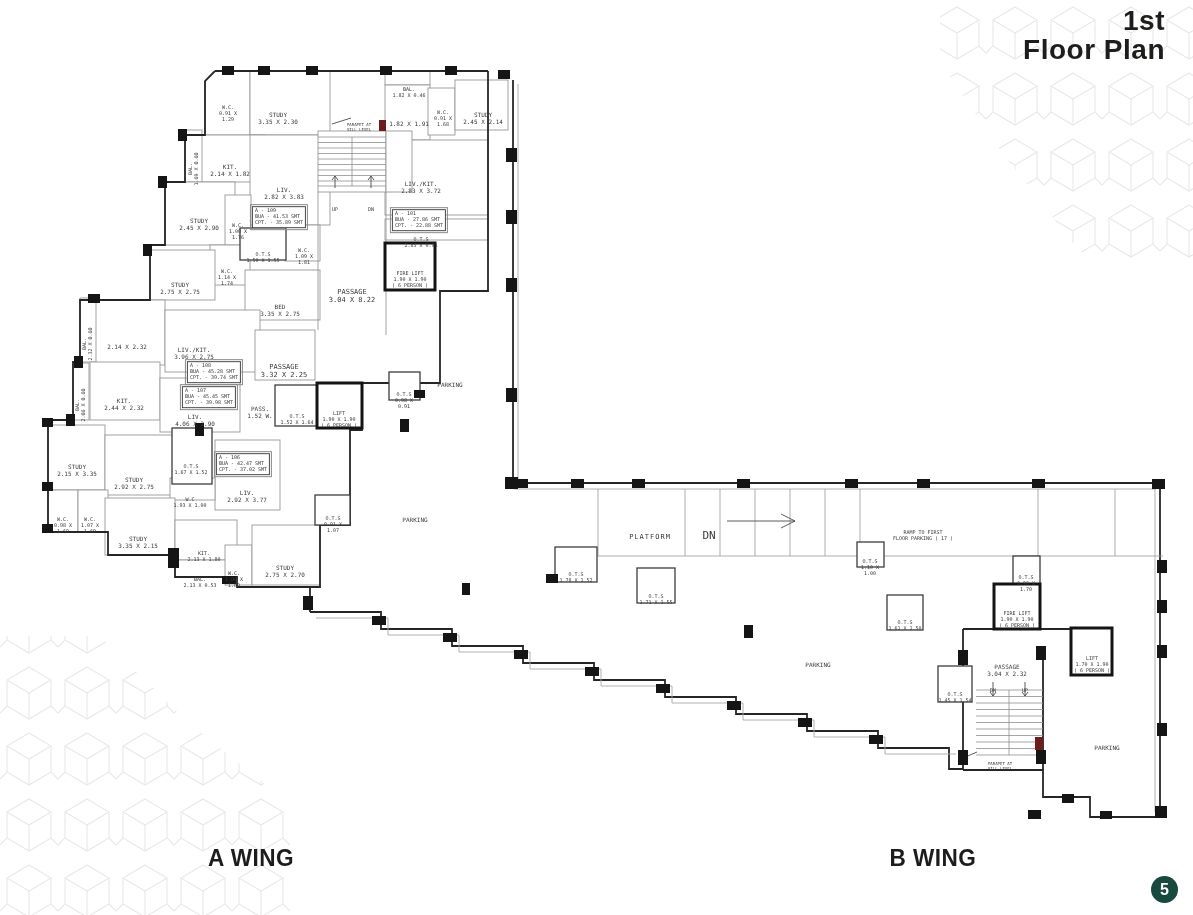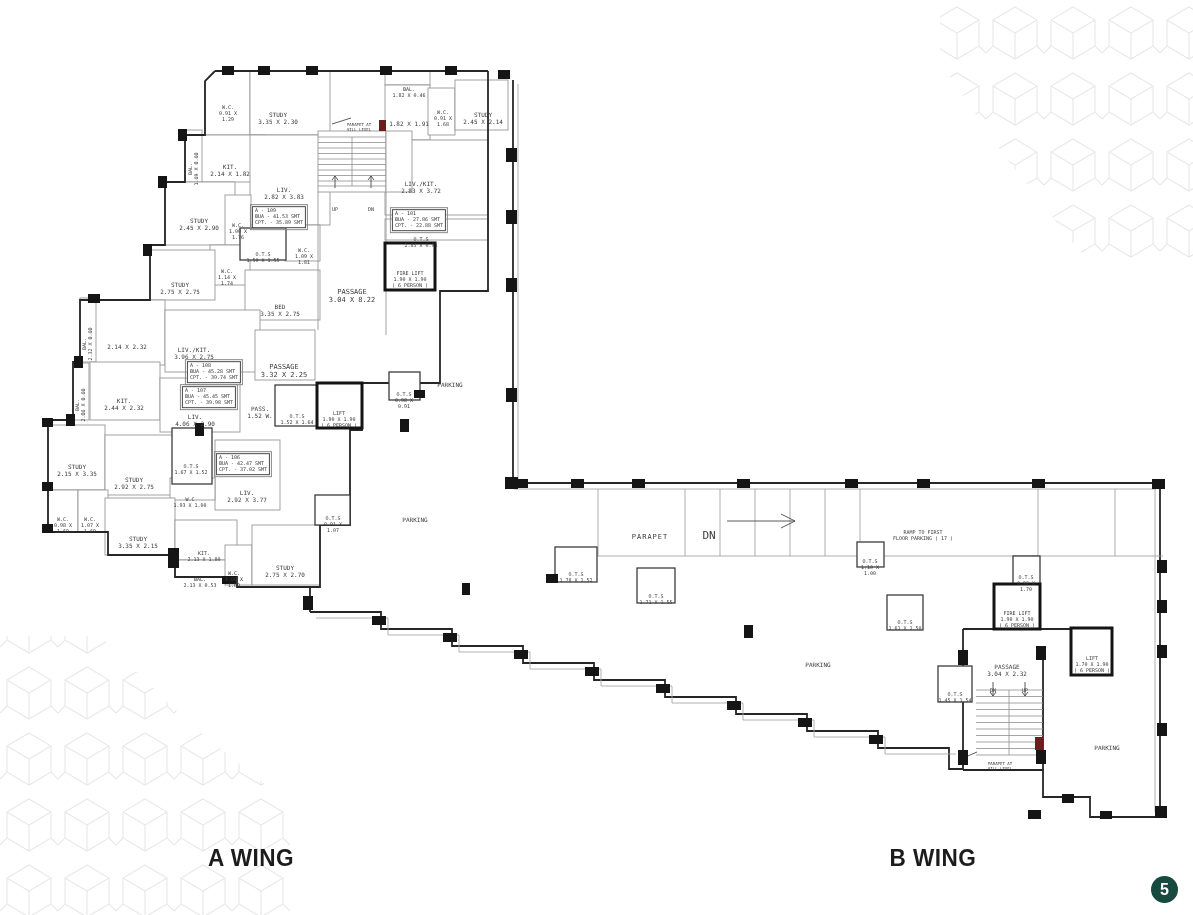--- a/index.html
+++ b/index.html
@@ -332,21 +332,21 @@
       <div class="plan-label" style="left: 200px; top: 569px; font-size: 5px; transform: translate(-50%, -50%);">BAL.
 2.13 X 0.53</div>
       <div class="plan-label" style="left: 234px; top: 566px; font-size: 5px; transform: translate(-50%, -50%);">W.C.
 1.00 X
 1.69</div>
       <div class="plan-label" style="left: 285px; top: 557px; font-size: 6px; transform: translate(-50%, -50%);">STUDY
 2.75 X 2.70</div>
       <div class="plan-label" style="left: 333px; top: 511px; font-size: 5px; transform: translate(-50%, -50%);">O.T.S
 0.91 X
 1.07</div>
-      <div class="plan-label" style="left: 650px; top: 523px; font-size: 7px; letter-spacing: 1px; transform: translate(-50%, -50%);">PARAPET</div>
+      <div class="plan-label" style="left: 650px; top: 523px; font-size: 7px; letter-spacing: 1px; transform: translate(-50%, -50%);">PLATFORM</div>
       <div class="plan-label" style="left: 709px; top: 522px; font-size: 11px; transform: translate(-50%, -50%);">DN</div>
       <div class="plan-label" style="left: 923px; top: 522px; font-size: 5px; transform: translate(-50%, -50%);">RAMP TO FIRST
 FLOOR PARKING ( 17 )</div>
       <div class="plan-label" style="left: 576px; top: 564px; font-size: 5px; transform: translate(-50%, -50%);">O.T.S
 1.78 X 1.52</div>
       <div class="plan-label" style="left: 656px; top: 586px; font-size: 5px; transform: translate(-50%, -50%);">O.T.S
 1.71 X 1.55</div>
       <div class="plan-label" style="left: 870px; top: 554px; font-size: 5px; transform: translate(-50%, -50%);">O.T.S
 1.10 X
 1.00</div>
@@ -366,19 +366,23 @@
 3.04 X 2.32</div>
       <div class="plan-label" style="left: 955px; top: 684px; font-size: 5px; transform: translate(-50%, -50%);">O.T.S
 1.45 X 1.54</div>
       <div class="plan-label" style="left: 993px; top: 677px; font-size: 5px; transform: translate(-50%, -50%);">DN</div>
       <div class="plan-label" style="left: 1025px; top: 677px; font-size: 5px; transform: translate(-50%, -50%);">UP</div>
       <div class="plan-label" style="left: 1107px; top: 734px; font-size: 6px; transform: translate(-50%, -50%);">PARKING</div>
       <div class="plan-label" style="left: 1000px; top: 753px; font-size: 4px; transform: translate(-50%, -50%);">PARAPET AT
 SILL LEVEL</div>
     </div>
 
+  <div id="page-title">
+    <div>1st</div>
+    <div>Floor Plan</div>
+  </div>
 
   <div class="wing-label" style="left:251px;top:858px;">A WING</div>
   <div class="wing-label" style="left:933px;top:858px;">B WING</div>
 
   <div id="page-badge" style="background: rgb(23, 73, 63);">5</div>
 
 </div>
 
 </body></html>

